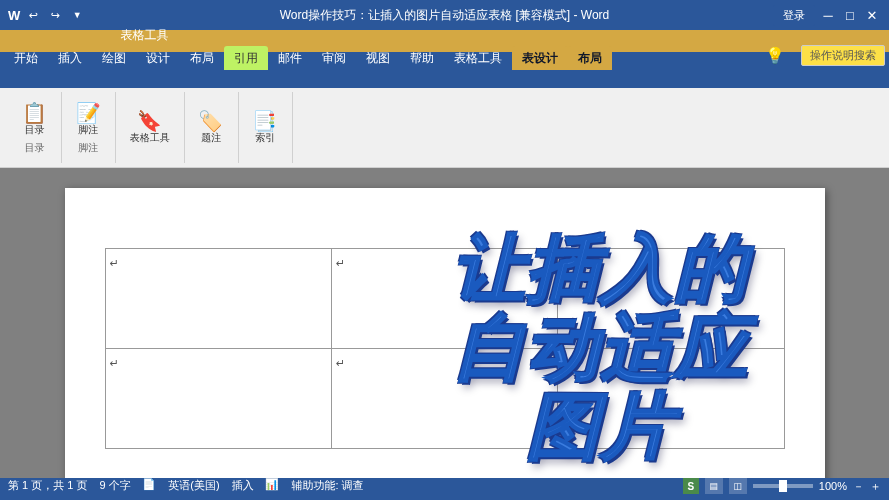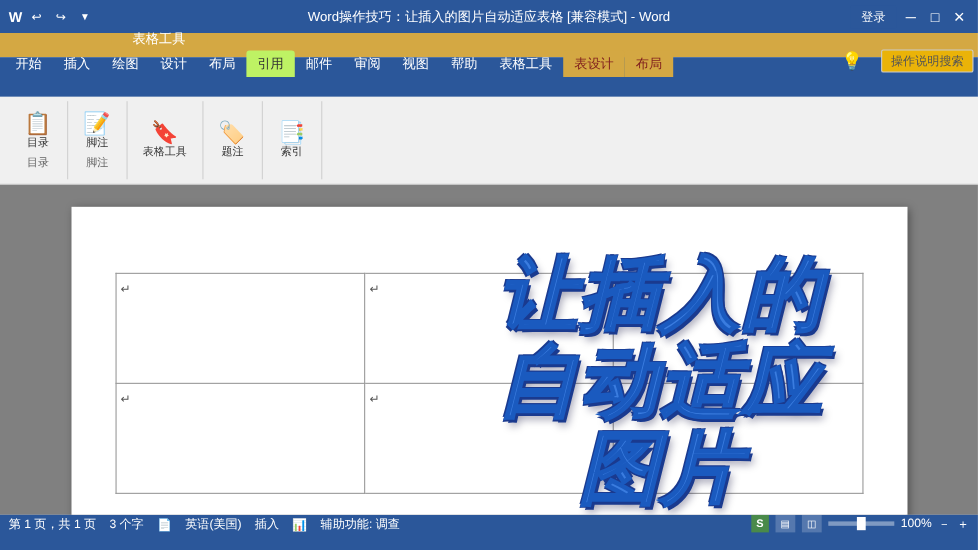--- a/index.html
+++ b/index.html
@@ -84,21 +84,22 @@
       display: flex;
       align-items: center;
       border-radius: 3px 3px 0 0;
     }
     .ribbon-tab.active {
       background: #bef264;
       color: #333;
     }
     .ribbon-tab.context-active {
       background: #d4a843;
-      color: #7f1d1d;
+      color: #0f172a;
+      font-weight: bold;
     }
     .ribbon-right {
       margin-left: auto;
       display: flex;
       align-items: center;
       gap: 8px;
       padding-bottom: 4px;
     }
 
     
@@ -181,22 +182,22 @@
       -webkit-text-stroke: 2px #1a5abf;
       font-family: 'Microsoft YaHei', 'SimHei', sans-serif;
       letter-spacing: 2px;
     }
 
     
     #status-bar {
       height: 22px;
       background: #2b579a;
       display: flex;
-      align-items: flex-end;
-      padding: 16px 8px;
+      align-items: flex-start;
+      padding: 0 8px;
       color: white;
       font-size: 11px;
       flex-shrink: 0;
       gap: 12px;
     }
     #status-bar-right {
       margin-left: auto;
       display: flex;
       align-items: center;
       gap: 6px;
@@ -272,21 +273,21 @@
     }
     .search-hint {
       display: flex;
       align-items: flex-start;
       gap: 4px;
       font-size: 11px;
       color: #555;
       padding: 2px 8px;
       border: 1px solid #ccc;
       border-radius: 2px;
-      background: #eab308;
+      background: #fde047;
       margin-left: 8px;
     }
 
     .login-btn {
       background: #2b579a;
       color: white;
       border: none;
       padding: 3px 10px;
       font-size: 11px;
       cursor: pointer;
@@ -400,21 +401,21 @@
     <div id="big-text">
       <span>让插入的</span>
       <span>自动适应</span>
       <span>图片</span>
     </div>
   </div>
 </div>
 
 <div id="status-bar">
   <span>第 1 页，共 1 页</span>
-  <span>3 个字</span>
+  <span>9 个字</span>
   <span>📄</span>
   <span>英语(美国)</span>
   <span>插入</span>
   <span>📊</span>
   <span>辅助功能: 调查</span>
   <div id="status-bar-right">
     <div class="status-icon">
       <span>S</span>
     </div>
     <div class="view-btn">▤</div>

